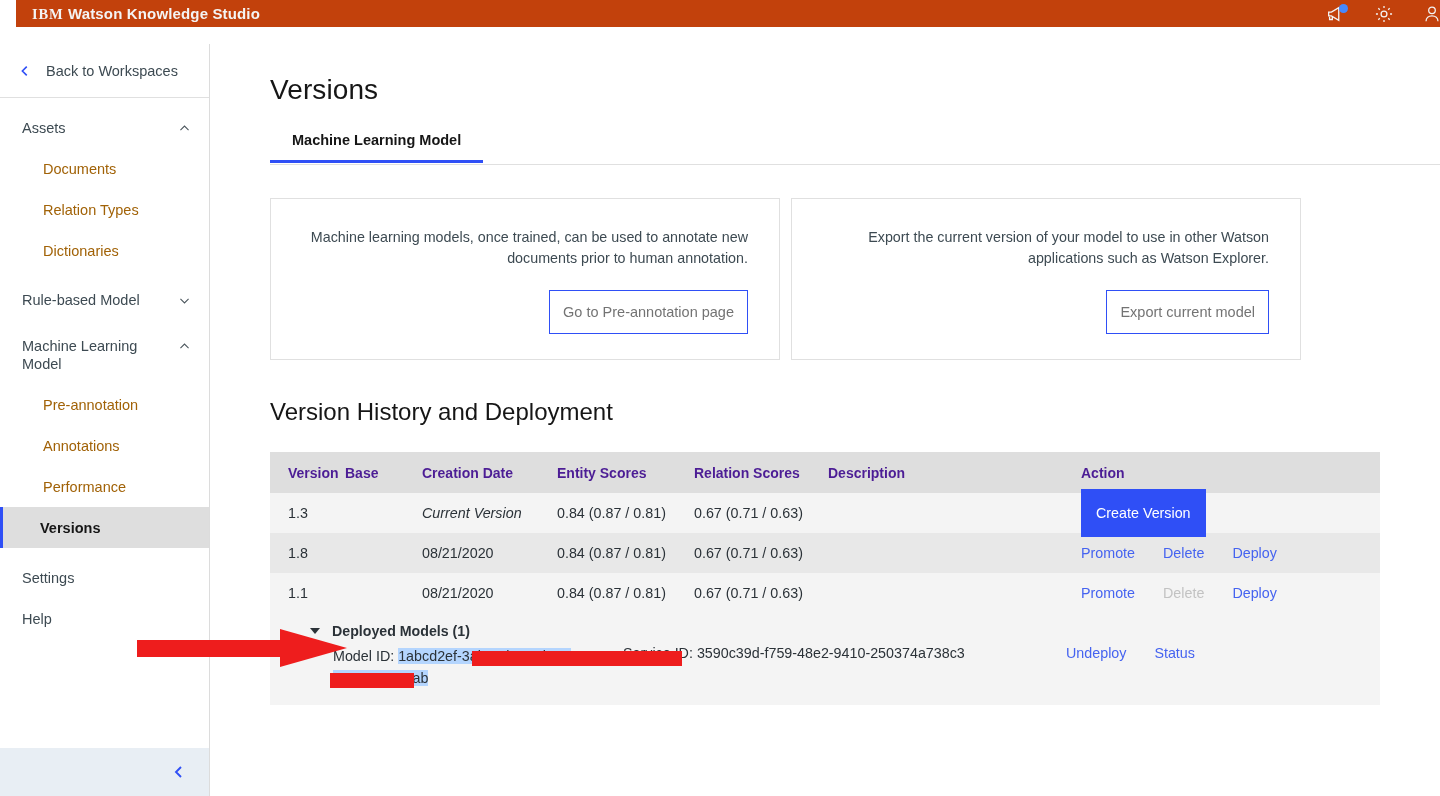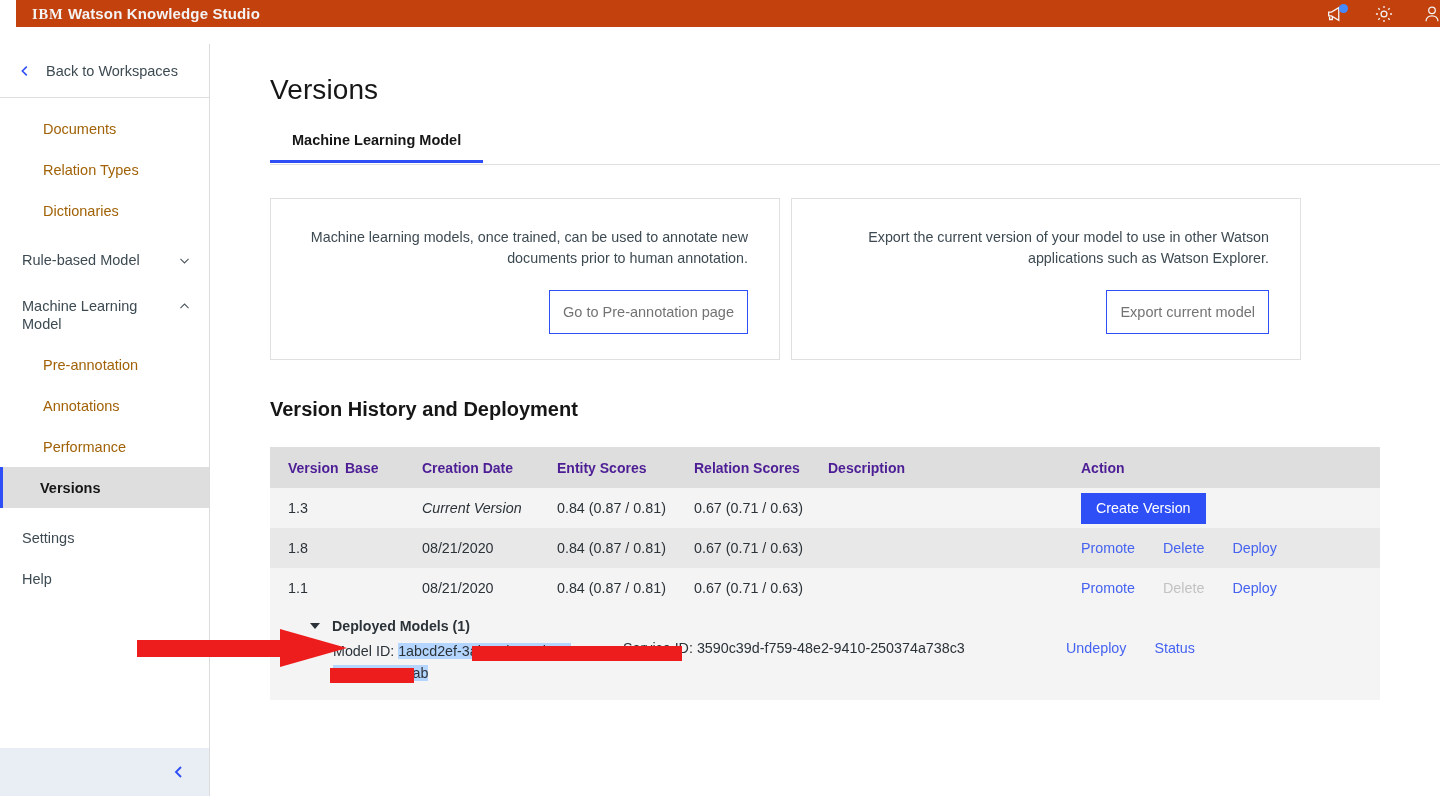--- a/index.html
+++ b/index.html
@@ -120,21 +120,21 @@
   }
   .card .btn-outline {
     margin-top: 21px;
     display: inline-flex; align-items: center;
     height: 44px; padding: 1px 13px;
     border: 1px solid #2f4ff6; color: #737373;
     font-size: 14.5px; background: #fff; cursor: pointer;
   }
 
   .section-title {
-    font-size: 20px; font-weight: 700; color: #161616;
+    font-size: 24px; font-weight: 400; color: #161616;
     margin: 38px 12px 0 60px;
   }
 
   
   .table {
     margin: 26px 0 0 60px; width: 1110px;
     font-size: 14.3px; color: #2b3238;
   }
   .trow { display: flex; align-items: center; }
   .thead {
@@ -148,21 +148,21 @@
   .c-base    { width: 77px; }
   .c-date    { width: 135px; }
   .c-entity  { width: 137px; }
   .c-rel     { width: 134px; }
   .c-desc    { width: 253px; }
   .c-action  { flex: 1; display: flex; align-items: center; }
   .italic { font-style: italic; }
 
   .btn-primary {
     background: #2f4ff6; color: #fff; border: none;
-    height: 31px; padding: 0 15px; font-size: 14.3px;
+    height: 48px; padding: 0 15px; font-size: 14.3px;
     font-family: "Liberation Sans", sans-serif; cursor: pointer;
   }
   .lnk { color: #4563f0; cursor: pointer; margin-right: 28px; }
   .lnk.disabled { color: #c2c2c2; cursor: default; }
 
   
   .deployed {
     background: #f4f4f4; padding: 0 0 16px 0;
   }
   .dep-head {
@@ -229,20 +229,28 @@
     <span class="chev">
       <svg width="14" height="14" viewBox="0 0 16 16" fill="none" stroke="#2f4ff6" stroke-width="1.8">
         <path d="M10 3L5 8l5 5"></path>
       </svg>
     </span>
     <span class="lbl">Back to Workspaces</span>
   </div>
 
   <div class="nav">
 
+    <div class="nav-group">
+      <span class="g-label">Assets</span>
+      <span class="caret">
+        <svg width="13" height="13" viewBox="0 0 16 16" fill="none" stroke="#4a555c" stroke-width="1.3">
+            <path d="M3 10l5-5 5 5"></path>
+          </svg>
+      </span>
+    </div>
     <div class="nav-item">
       <span>Documents</span>
     </div>
     <div class="nav-item">
       <span>Relation Types</span>
     </div>
     <div class="nav-item">
       <span>Dictionaries</span>
     </div>
 

